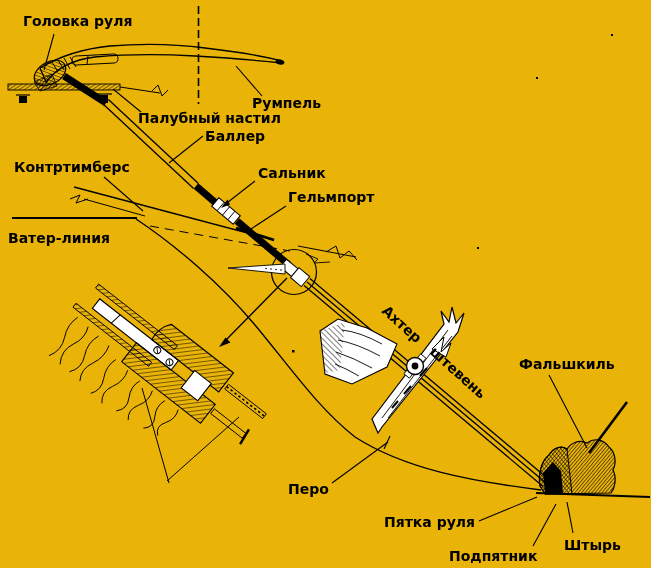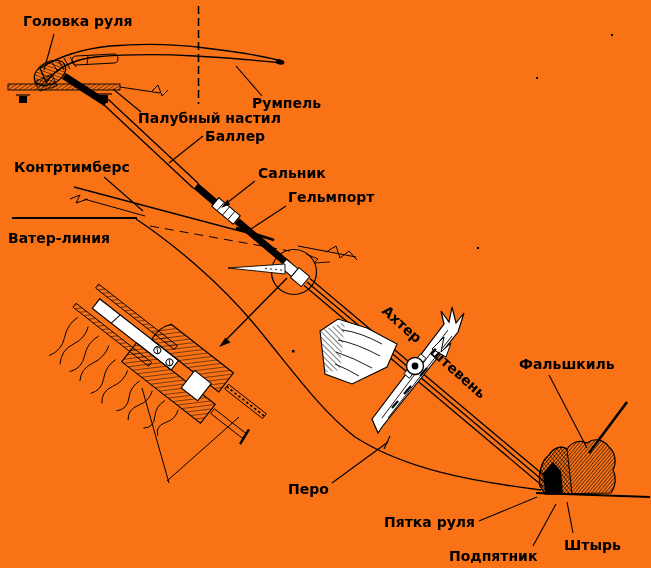--- a/index.html
+++ b/index.html
@@ -1,16 +1,16 @@
 <!DOCTYPE html>
 <html><head>
 <meta charset="utf-8">
 <style>
   html,body{margin:0;padding:0;background:#ffffff;}
-  .stage{position:relative;width:651px;height:568px;background:#f97316;overflow:hidden;}
+  .stage{position:relative;width:651px;height:568px;background:#eab308;overflow:hidden;}
   svg{display:block;}
   text{font-family:"DejaVu Sans","Liberation Sans",sans-serif;font-weight:bold;font-size:14px;fill:#000;}
   .ink{stroke:#000;fill:none;}
 </style>
 </head>
 <body>
 
 <div class="stage">
 <svg width="651" height="568" viewBox="0 0 651 568">
   <defs>

